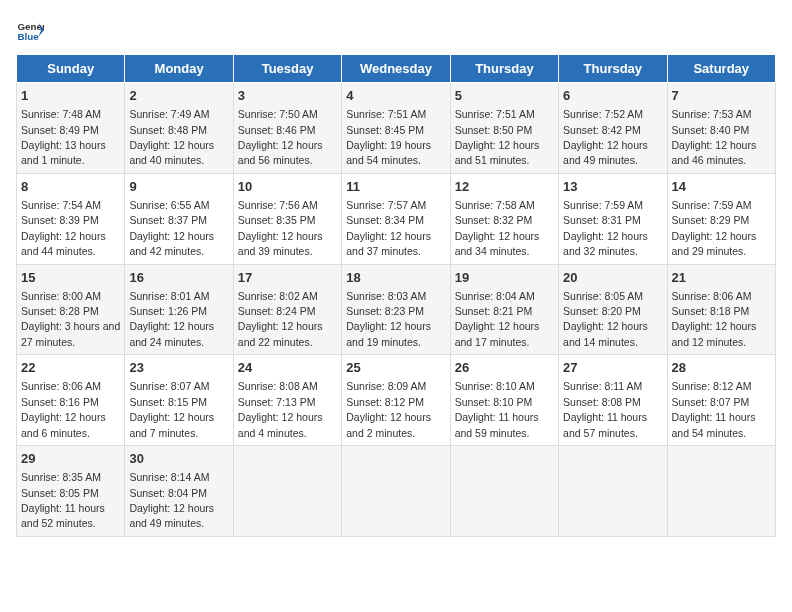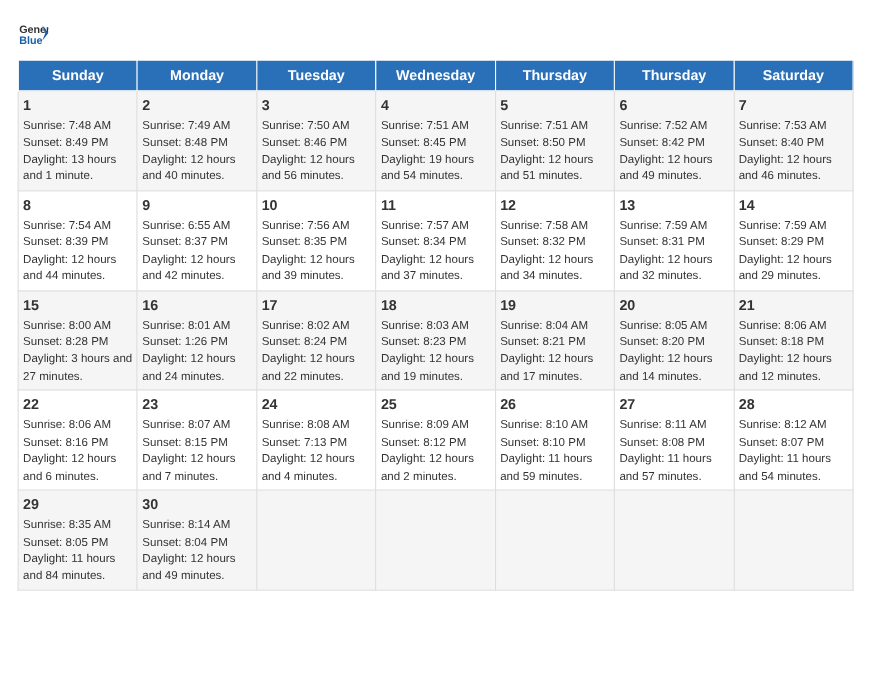--- a/index.html
+++ b/index.html
@@ -227,21 +227,21 @@
 <span class="cell-text">Daylight: 11 hours and 57 minutes.</span></td>
         <td><span class="day-num">28</span>
 <span class="cell-text">Sunrise: 8:12 AM</span><br>
 <span class="cell-text">Sunset: 8:07 PM</span><br>
 <span class="cell-text">Daylight: 11 hours and 54 minutes.</span></td>
       </tr>
       <tr>
         <td><span class="day-num">29</span>
 <span class="cell-text">Sunrise: 8:35 AM</span><br>
 <span class="cell-text">Sunset: 8:05 PM</span><br>
-<span class="cell-text">Daylight: 11 hours and 84 minutes.</span></td>
+<span class="cell-text">Daylight: 11 hours and 52 minutes.</span></td>
         <td><span class="day-num">30</span>
 <span class="cell-text">Sunrise: 8:14 AM</span><br>
 <span class="cell-text">Sunset: 8:04 PM</span><br>
 <span class="cell-text">Daylight: 12 hours and 49 minutes.</span></td>
         <td class="empty"></td>
         <td class="empty"></td>
         <td class="empty"></td>
         <td class="empty"></td>
         <td class="empty"></td>
       </tr>

